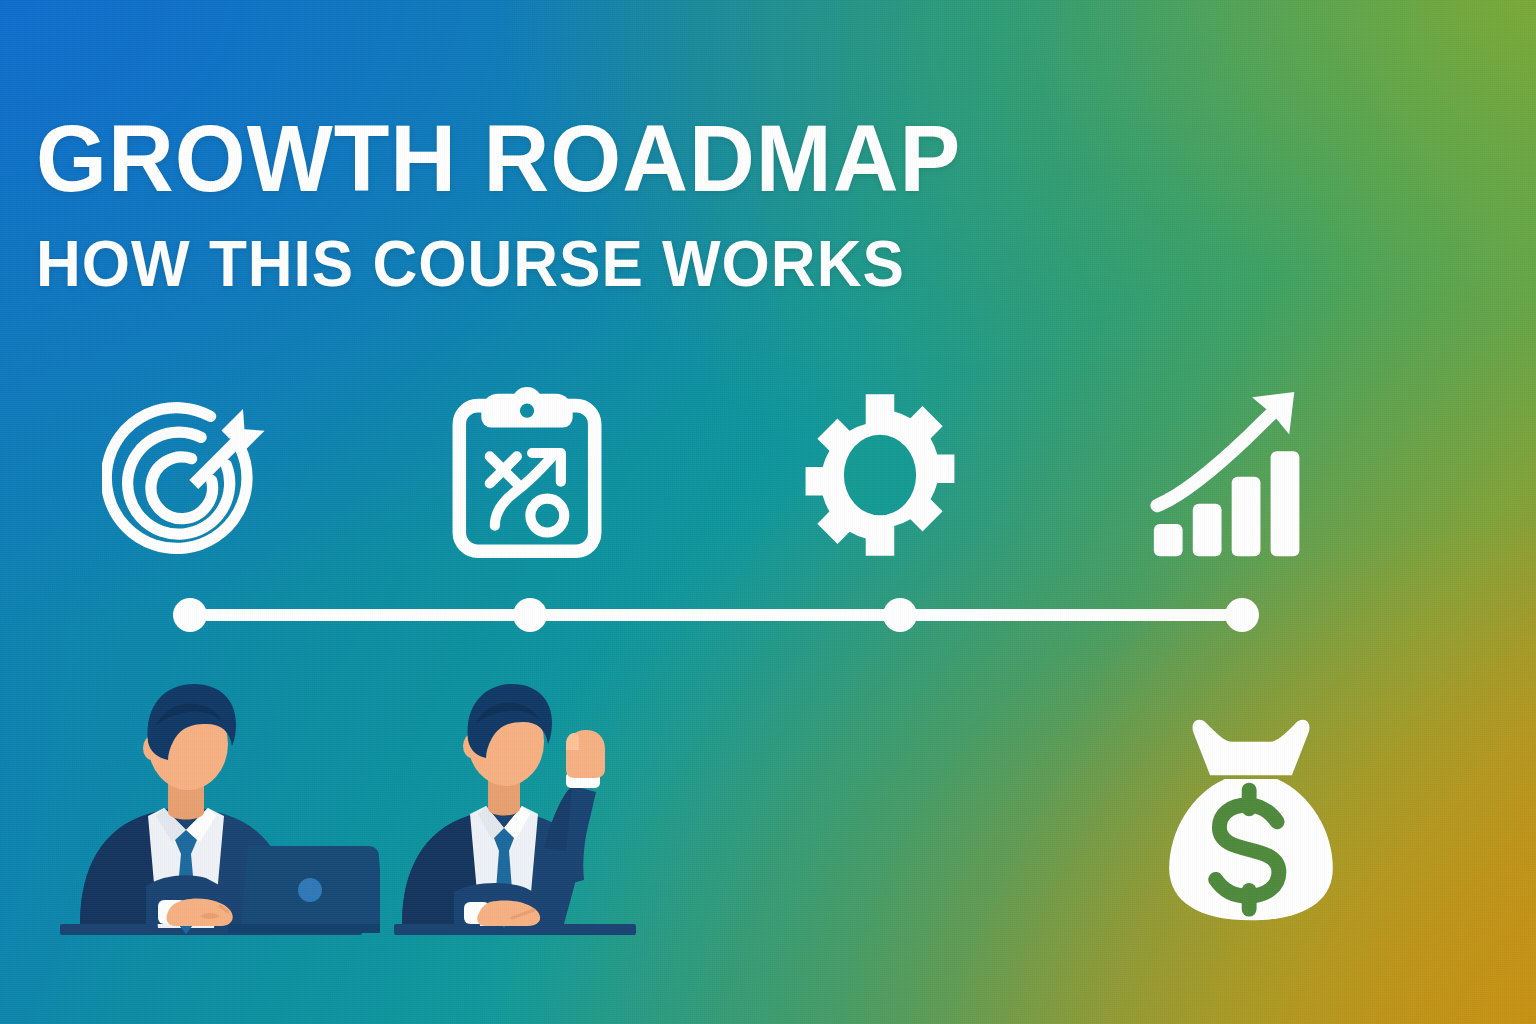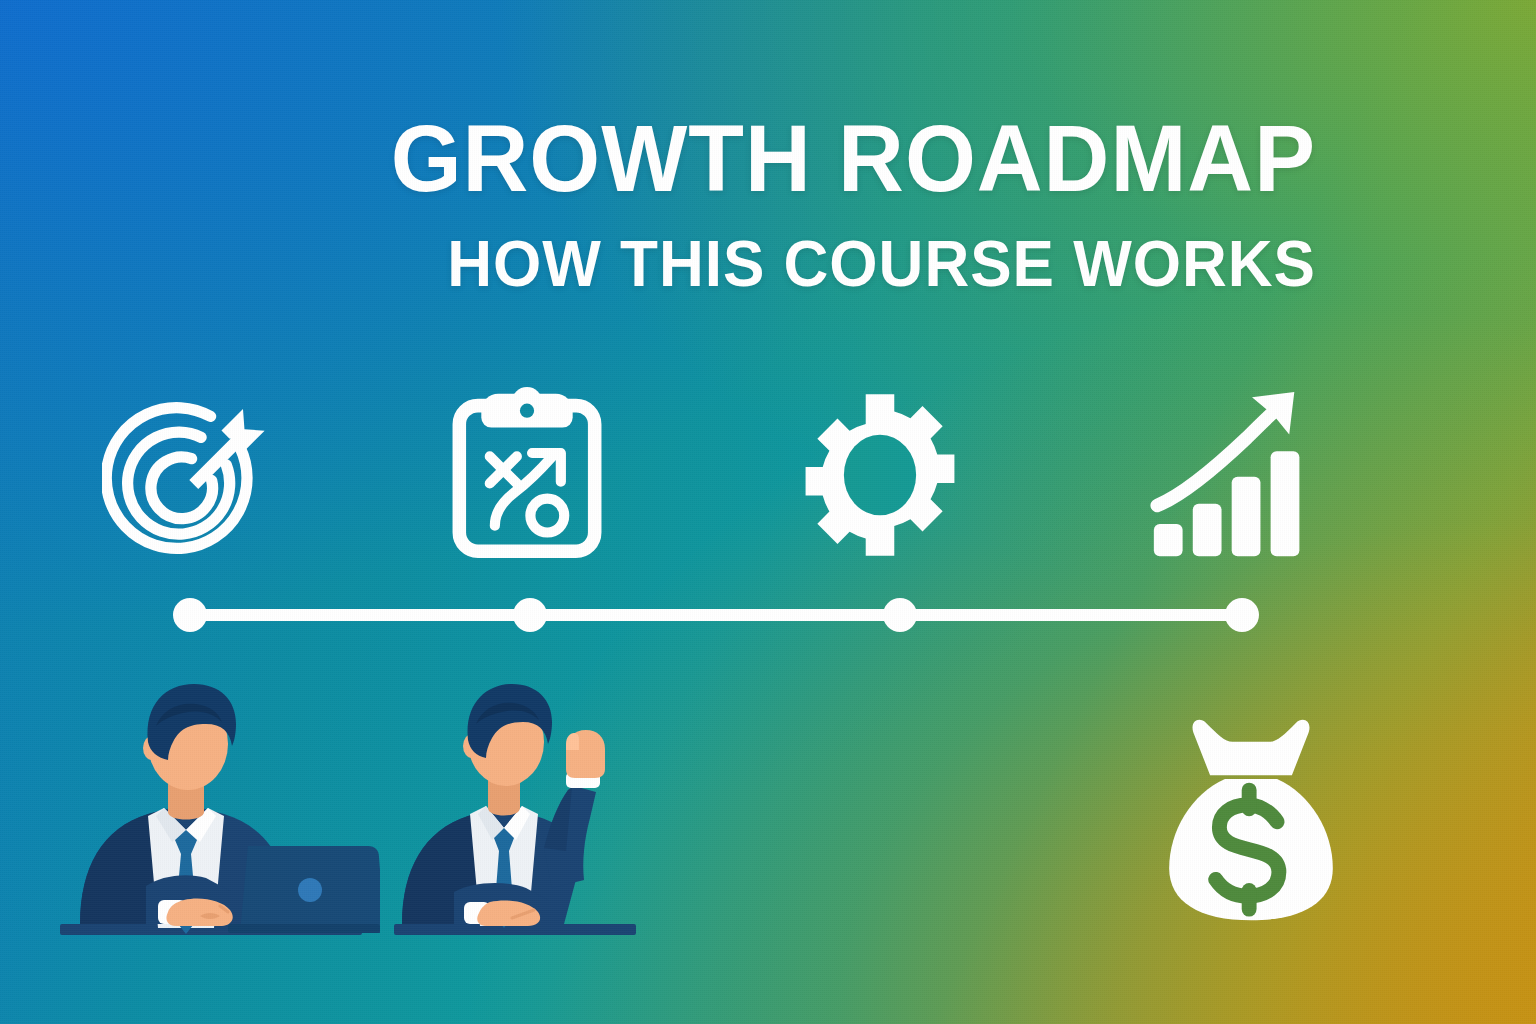--- a/index.html
+++ b/index.html
@@ -18,21 +18,21 @@
       linear-gradient(115deg,#0f6fcd 0%, #0d8ca4 30%, #109a9b 50%, #2aa178 70%, #79a843 86%, #c6921a 100%);
   }
   
   #grain{
     position:absolute;inset:0;pointer-events:none;opacity:.035;
     background-image:
       repeating-linear-gradient(0deg, rgba(255,255,255,.5) 0 1px, rgba(0,0,0,0) 1px 2px),
       repeating-linear-gradient(90deg, rgba(0,0,0,.5) 0 1px, rgba(0,0,0,0) 1px 2px);
   }
   .title-block{
-    position:absolute;left:0;top:112px;width:1336px;text-align:right;
+    position:absolute;left:16px;top:112px;width:1336px;text-align:left;
   }
   .title{
     color:#fff;font-weight:bold;font-size:94px;line-height:1.0;
     letter-spacing:1px;margin:0;
     transform:scaleX(0.97);
     text-shadow:0 2px 6px rgba(0,0,0,.10);
   }
   .subtitle{
     color:#fff;font-weight:bold;font-size:64px;line-height:1.0;
     letter-spacing:1px;margin:26px 0 0 0;

